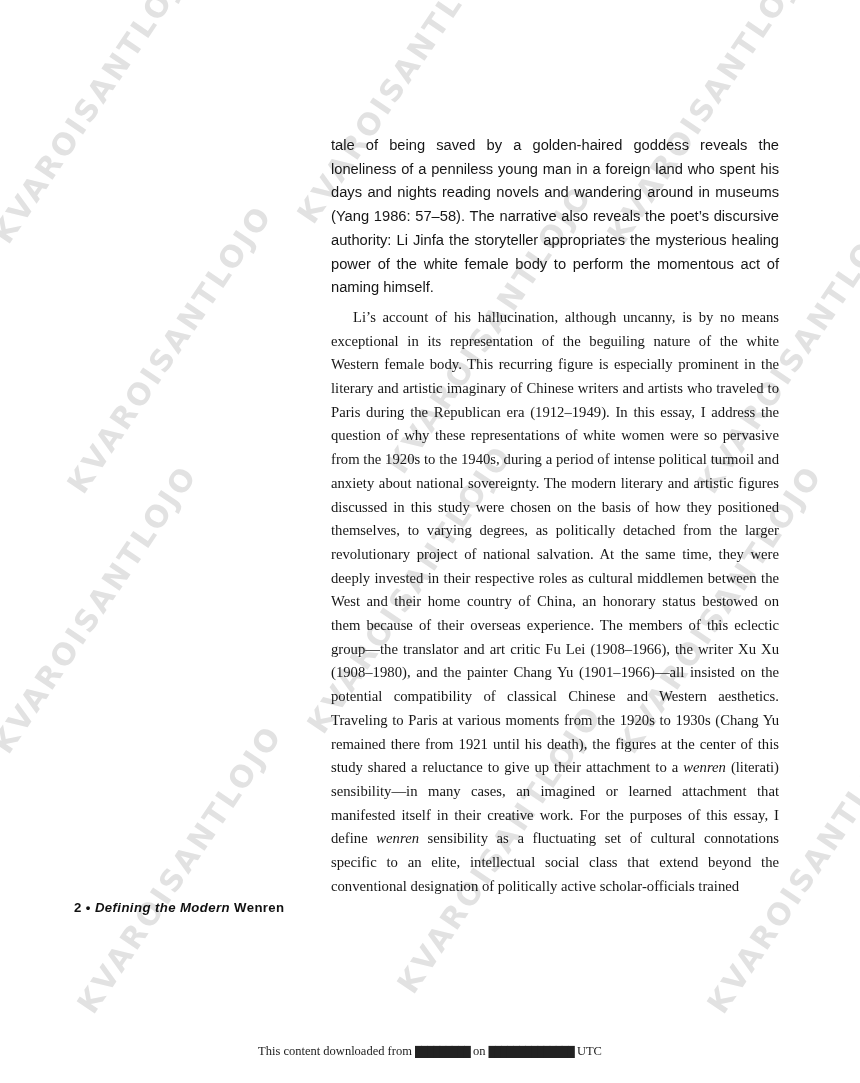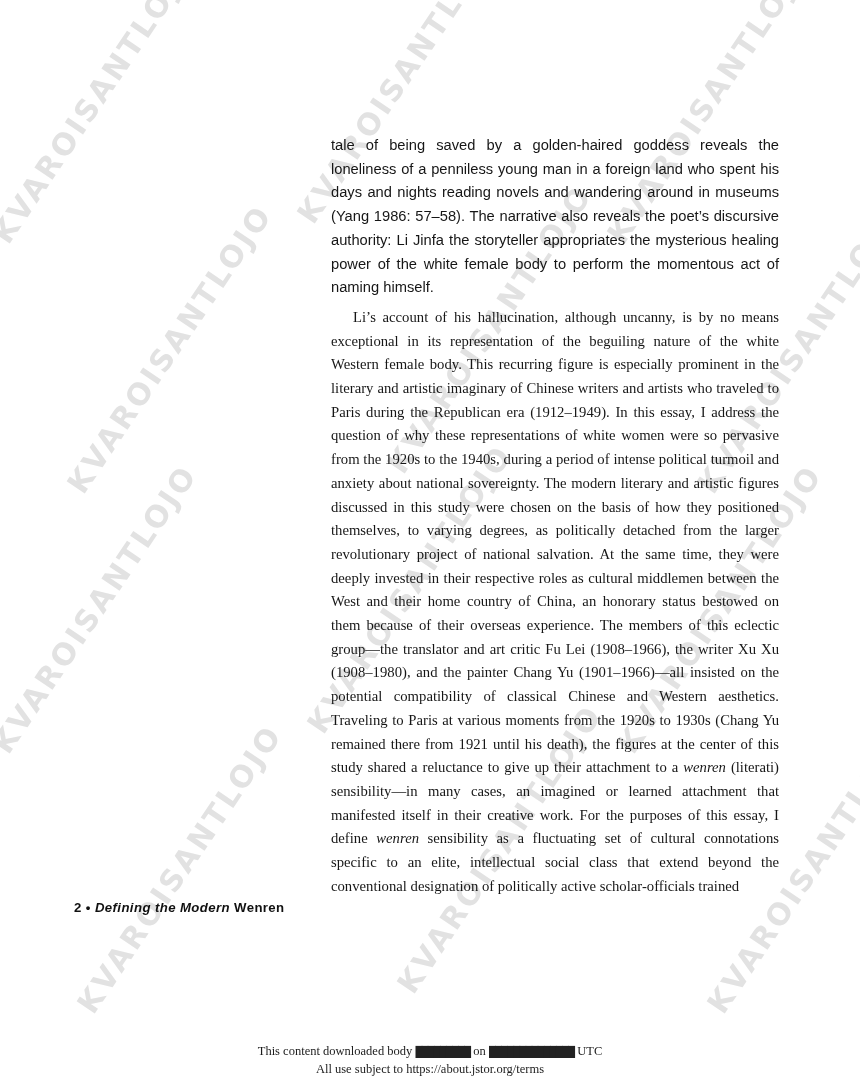--- a/index.html
+++ b/index.html
@@ -101,20 +101,19 @@
 
 <main class="text-block">
   <p class="para">tale of being saved by a golden-haired goddess reveals the loneliness of a penniless young man in a foreign land who spent his days and nights reading novels and wandering around in museums (Yang 1986: 57–58). The narrative also reveals the poet’s discursive authority: Li Jinfa the storyteller appropriates the mysterious healing power of the white female body to perform the momentous act of naming himself.</p>
   <p class="para indent">Li’s account of his hallucination, although uncanny, is by no means exceptional in its representation of the beguiling nature of the white Western female body. This recurring figure is especially prominent in the literary and artistic imaginary of Chinese writers and artists who traveled to Paris during the Republican era (1912–1949). In this essay, I address the question of why these representations of white women were so pervasive from the 1920s to the 1940s, during a period of intense political turmoil and anxiety about national sovereignty. The modern literary and artistic figures discussed in this study were chosen on the basis of how they positioned themselves, to varying degrees, as politically detached from the larger revolutionary project of national salvation. At the same time, they were deeply invested in their respective roles as cultural middlemen between the West and their home country of China, an honorary status bestowed on them because of their overseas experience. The members of this eclectic group—the translator and art critic Fu Lei (1908–1966), the writer Xu Xu (1908–1980), and the painter Chang Yu (1901–1966)—all insisted on the potential compatibility of classical Chinese and Western aesthetics. Traveling to Paris at various moments from the 1920s to 1930s (Chang Yu remained there from 1921 until his death), the figures at the center of this study shared a reluctance to give up their attachment to a <i>wenren</i> (literati) sensibility—in many cases, an imagined or learned attachment that manifested itself in their creative work. For the purposes of this essay, I define <i>wenren</i> sensibility as a fluctuating set of cultural connotations specific to an elite, intellectual social class that extend beyond the conventional designation of politically active scholar-officials trained</p>
 </main>
 
 <div class="running-footer">2 • <i>Defining the Modern</i> Wenren</div>
 
 <div class="jstor">
   <div class="jstor-line">
-    <span>This content downloaded body</span>
+    <span>This content downloaded from</span>
     <span class="redact">█████████</span>
     <span>on</span>
     <span class="redact">██████████████</span>
     <span>UTC</span>
   </div>
-  <div class="jstor-line">All use subject to https://about.jstor.org/terms</div>
 </div>
 
 </body></html>

